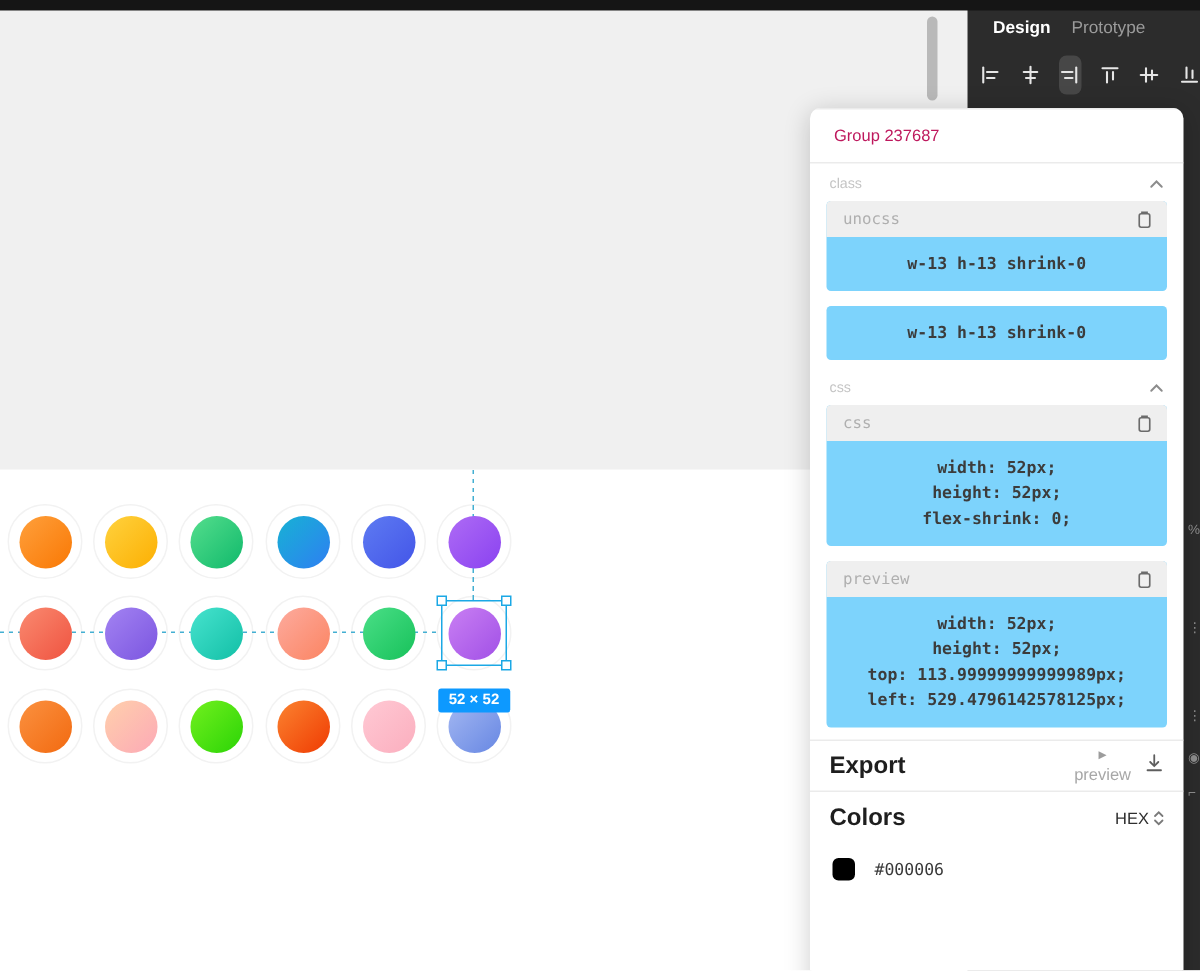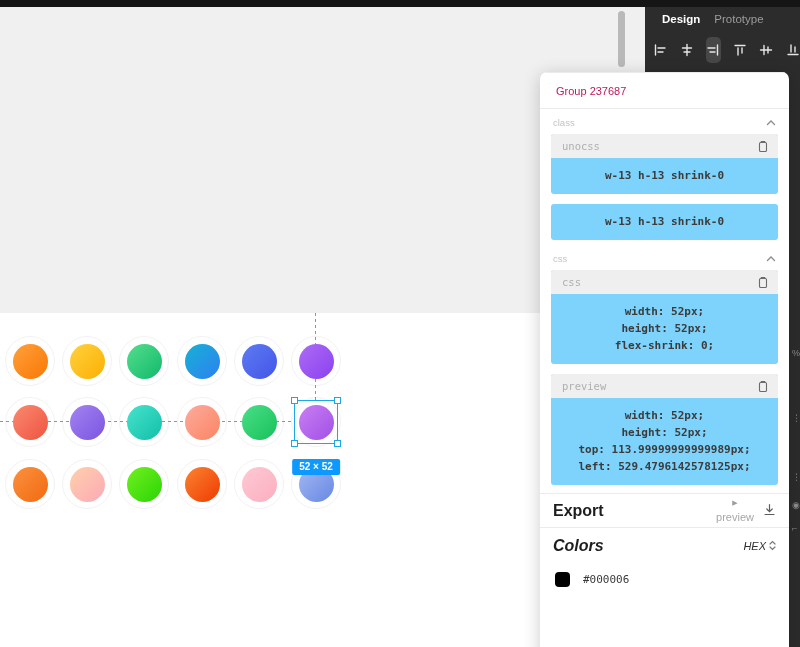--- a/index.html
+++ b/index.html
@@ -72,21 +72,21 @@
   .card-code { padding:9px 11px 10px; }
   .card-code pre { font-family:"DejaVu Sans Mono", monospace; font-size:11px; line-height:17px;
     color:#3C3C3C; white-space:pre;font-weight:bold; }
   .row-split { display:flex; align-items:center; justify-content:space-between; padding:0 13px; }
   .exp-row { height:33px; }
   .exp-label { font-size:16px; font-weight:bold; color:#1E1E1E; }
   .exp-right { display:flex; align-items:center; gap:9px; }
   .preview-btn { font-size:11px; color:#A7A7A7; cursor:pointer; display:flex; align-items:center; gap:4px;flex-direction:column; }
   .tri { font-size:7px; color:#9C9C9C; }
   .dl-btn svg { stroke:#5E5E5E; fill:none; stroke-width:1.2; stroke-linecap:round; }
-  .colors-row { height:36px;font-style:italic; }
+  .colors-row { height:36px; }
   .hex-select { display:flex; align-items:flex-start; gap:3px; font-size:11px; color:#2F2F2F; cursor:pointer; }
   .hex-select svg { stroke:#7A7A7A; fill:none; stroke-width:1.2; stroke-linecap:round; }
   .swatch-list { padding:2px 15px 0; }
   .swatch-row { display:flex; align-items:center; height:26px; gap:13px; }
   .swatch { width:15px; height:15px; border-radius:4px; }
   .sw-0 { background:#000000; }
   .swatch-hex { font-family:"DejaVu Sans Mono", monospace; font-size:11px; color:#3A3A3A; }
 </style>
 </head>
 <body>

